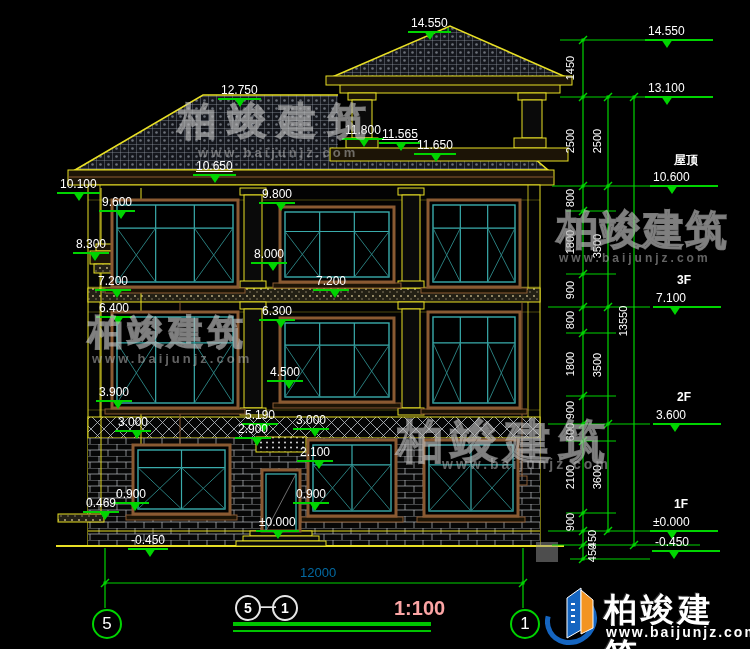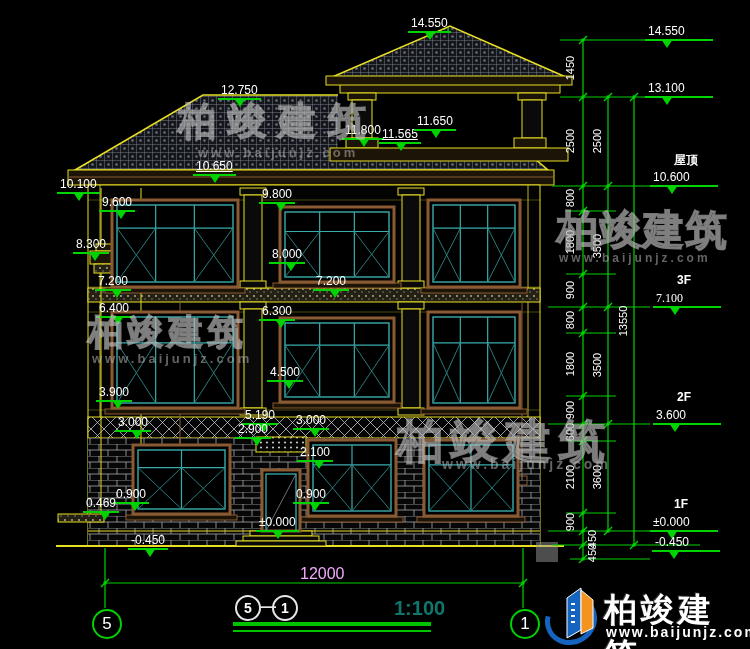--- a/index.html
+++ b/index.html
@@ -6,33 +6,33 @@
   body{font-family:"Liberation Sans","DejaVu Sans",sans-serif;}
   #stage{position:relative;width:750px;height:649px;background:#000;overflow:hidden;}
   #dwg{position:absolute;left:0;top:0;}
   .elev{position:absolute;height:15px;line-height:14px;color:#fff;font-size:12px;
         border-bottom:2px solid #00d400;padding:0 3px;white-space:nowrap;}
   .elev::after{content:"";position:absolute;left:16px;bottom:-9px;width:0;height:0;
         border:6px solid transparent;border-top:9px solid #00d400;border-bottom:none;}
   .floorlbl{position:absolute;color:#fff;font-size:12px;font-weight:bold;white-space:nowrap;}
   .dimv{position:absolute;width:44px;height:14px;line-height:14px;text-align:center;color:#fff;
         font-size:11px;transform:rotate(-90deg);white-space:nowrap;}
-  .dimh{position:absolute;color:#f0abfc;font-size:16px;white-space:nowrap;}
+  .dimh{position:absolute;color:#0369a1;font-size:13px;white-space:nowrap;}
   .wm{position:absolute;color:rgba(70,70,70,0.30);-webkit-text-stroke:1.5px rgba(215,215,215,0.55);
         font-weight:bold;white-space:nowrap;line-height:1;}
   .wmu{position:absolute;color:rgba(180,180,180,0.55);font-weight:bold;letter-spacing:3px;
         white-space:nowrap;line-height:1;}
   .bubble{position:absolute;width:26px;height:26px;border:2px solid #00d400;border-radius:50%;
         color:#fff;font-size:17px;line-height:26px;text-align:center;}
   .tbubble{position:absolute;width:22px;height:22px;border:2px solid #e6e6e6;border-radius:50%;
         color:#fff;font-size:14px;font-weight:bold;line-height:22px;text-align:center;}
   .tdash{position:absolute;color:#e6e6e6;font-size:16px;font-weight:bold;}
   .ttitle{position:absolute;color:#fff;font-size:28px;font-weight:bold;letter-spacing:4px;
         text-shadow:1px 1px 0 #1a1a1a;}
-  .tscale{position:absolute;color:#0f766e;font-size:20px;font-weight:bold;}
+  .tscale{position:absolute;color:#fca5a5;font-size:20px;font-weight:bold;}
   .uline{position:absolute;background:#00c400;}
   .logoname{position:absolute;color:#fff;font-size:33px;font-weight:bold;letter-spacing:4px;
         text-shadow:2px 2px 0 #000,-1px -1px 0 #333;}
   .logourl{position:absolute;color:#fff;font-size:14px;font-weight:bold;letter-spacing:2px;}
 </style>
 </head>
 <body>
 
 <div id="stage">
 
@@ -318,48 +318,48 @@
     <path d="M26 20h4M26 26h4M26 32h4M26 38h4" stroke="#fff" stroke-width="2"></path>
   </svg>
   <div class="logoname" style="left:604px;top:588px;">柏竣建筑</div>
   <div class="logourl" style="left:606px;top:624px;">www.baijunjz.com</div>
 
   <div id="gen">
       <div class="elev" style="left: 408px; top: 16px;">14.550</div>
       <div class="elev" style="left: 218px; top: 83px;">12.750</div>
       <div class="elev" style="left: 342px; top: 123px;">11.800</div>
       <div class="elev" style="left: 379px; top: 127px; text-decoration: underline;">11.565</div>
-      <div class="elev" style="left: 414px; top: 114px;">11.650</div>
+      <div class="elev" style="left: 414px; top: 138px;">11.650</div>
       <div class="elev" style="left: 193px; top: 159px; text-decoration: underline;">10.650</div>
       <div class="elev" style="left: 57px; top: 177px; text-align: center;">10.100</div>
       <div class="elev" style="left: 99px; top: 195px;">9.600</div>
       <div class="elev" style="left: 259px; top: 187px;">9.800</div>
       <div class="elev" style="left: 73px; top: 237px;">8.300</div>
-      <div class="elev" style="left: 269px; top: 247px;">8.000</div>
+      <div class="elev" style="left: 251px; top: 247px;">8.000</div>
       <div class="elev" style="left: 95px; top: 274px;">7.200</div>
       <div class="elev" style="left: 313px; top: 274px;">7.200</div>
       <div class="elev" style="left: 96px; top: 301px;">6.400</div>
       <div class="elev" style="left: 259px; top: 304px;">6.300</div>
       <div class="elev" style="left: 259px; top: 365px; margin-left: 8px;">4.500</div>
       <div class="elev" style="left: 96px; top: 385px;">3.900</div>
       <div class="elev" style="left: 242px; top: 408px;">5.190</div>
       <div class="elev" style="left: 115px; top: 415px;">3.000</div>
       <div class="elev" style="left: 293px; top: 413px;">3.000</div>
       <div class="elev" style="left: 235px; top: 422px;">2.900</div>
       <div class="elev" style="left: 257px; top: 445px; margin-left: 40px;">2.100</div>
       <div class="elev" style="left: 113px; top: 487px;">0.900</div>
       <div class="elev" style="left: 293px; top: 487px;">0.900</div>
       <div class="elev" style="left: 83px; top: 496px;">0.469</div>
       <div class="elev" style="left: 256px; top: 515px;">±0.000</div>
       <div class="elev" style="left: 128px; top: 533px;">-0.450</div>
       <div class="elev" style="left: 645px; top: 24px; min-width: 62px;">14.550</div>
       <div class="elev" style="left: 645px; top: 81px; min-width: 62px;">13.100</div>
       <div class="elev" style="left: 650px; top: 170px; min-width: 62px;">10.600</div>
       <div class="floorlbl" style="left: 674px; top: 152px;">屋顶</div>
-      <div class="elev" style="left: 653px; top: 291px; min-width: 62px; font-family: Liberation Serif, serif;">7.100</div>
+      <div class="elev" style="left: 653px; top: 291px; min-width: 62px;">7.100</div>
       <div class="floorlbl" style="left: 677px; top: 273px;">3F</div>
       <div class="elev" style="left: 653px; top: 408px; min-width: 62px;">3.600</div>
       <div class="floorlbl" style="left: 677px; top: 390px;">2F</div>
       <div class="elev" style="left: 650px; top: 515px; min-width: 62px;">±0.000</div>
       <div class="floorlbl" style="left: 674px; top: 497px;">1F</div>
       <div class="elev" style="left: 652px; top: 535px; min-width: 62px;">-0.450</div>
       <div class="dimv" style="left: 548px; top: 61px;">1450</div>
       <div class="dimv" style="left: 548px; top: 134px;">2500</div>
       <div class="dimv" style="left: 548px; top: 191px;">800</div>
       <div class="dimv" style="left: 548px; top: 235px;">1800</div>

